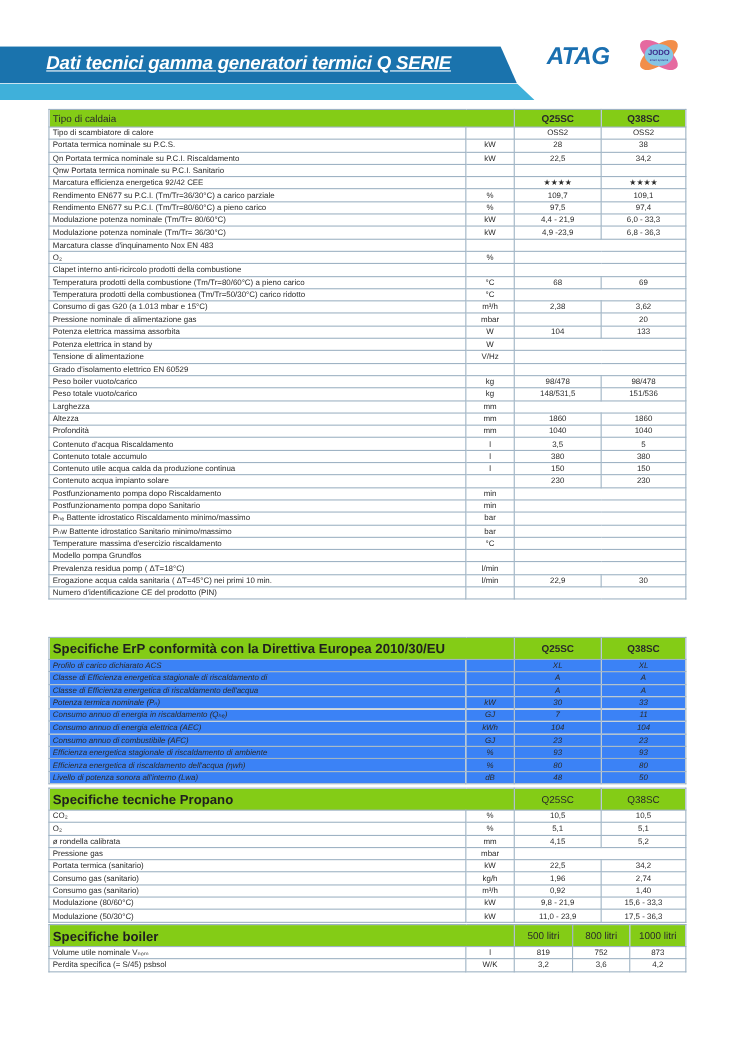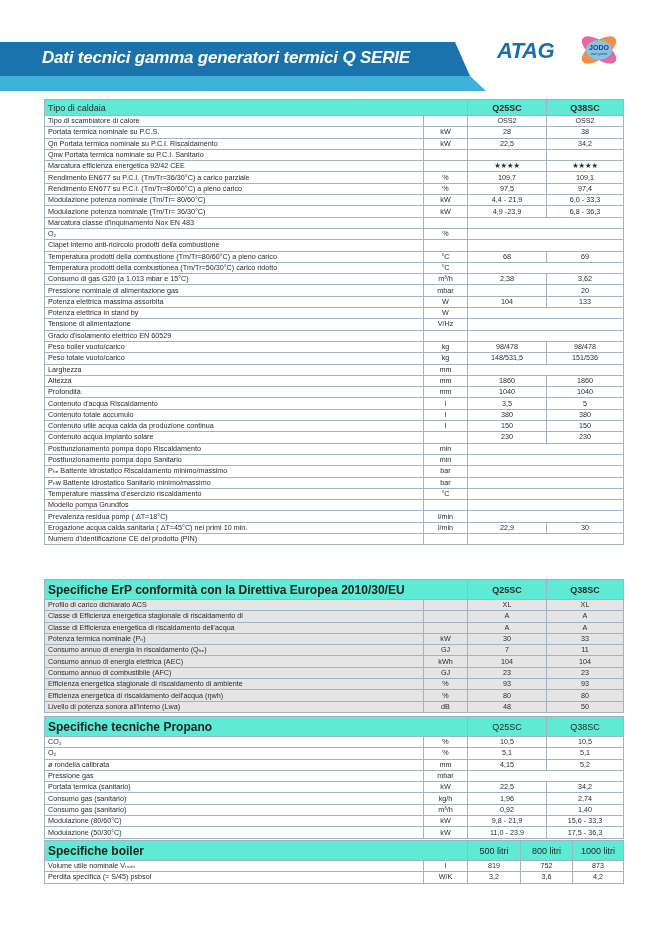--- a/index.html
+++ b/index.html
@@ -4,37 +4,37 @@
 <style>
   html, body { margin:0; padding:0; }
   body { width:667px; height:948px; background:#ffffff; position:relative; overflow:hidden;
          font-family:"Liberation Sans", "DejaVu Sans", sans-serif; color:#2a2a2a; }
   .banner { position:absolute; left:0; top:42px; width:500px; height:50px; }
   .banner .dark { position:absolute; left:0; top:0; width:470px; height:34px; background:#1a73ad;
          clip-path:polygon(0 0, 455px 0, 470px 34px, 0 34px); }
   .banner .light { position:absolute; left:0; top:34px; width:500px; height:15px; background:#3fb0da;
          clip-path:polygon(0 0, 470px 0, 486px 15px, 0 15px); }
   .banner .title { position:absolute; left:42px; top:6px; color:#fff; font-size:17px; font-style:italic;
-         font-weight:bold; letter-spacing:-0.2px; white-space:nowrap; }
+         font-weight:bold; letter-spacing:-0.2px; white-space:nowrap;text-decoration:underline; }
   .logo-atag { position:absolute; left:497px; top:38px; color:#1a6fb0; font-weight:900; font-size:22px;
          font-style:italic; letter-spacing:-0.5px; }
   .logo-jodo { position:absolute; left:577px; top:30px; width:44px; height:40px; }
 
   table.spec { position:absolute; left:44px; border-collapse:collapse; width:579px; table-layout:fixed; }
   table.spec td { border:1px solid #9fb3c4; font-size:7.2px; height:10.3px; padding:0 3px; line-height:10px;
          white-space:nowrap; overflow:hidden; }
   table.spec td.u { text-align:center; }
   table.spec td.v { text-align:center; }
-  table.spec tr.head td { background:#5eead4; height:15px; font-size:9px; }
+  table.spec tr.head td { background:#84cc16; height:15px; font-size:9px; }
   table.spec tr.head td.v { font-weight:bold; }
   table.spec tr.big td { height:19px; }
   table.spec tr.big td.t { font-size:12px; font-weight:bold; color:#1f1f1f; }
   table.spec tr.big td.v { font-size:9px; font-weight:normal; }
   table.erp tr.big td.v { font-weight:bold; }
-  table.erp tr.row td { background:#e5e5e5; }
+  table.erp tr.row td { background:#3b82f6;font-style:italic; }
 </style>
 </head>
 <body>
 
 <div class="banner">
   <div class="dark"></div>
   <div class="light"></div>
   <div class="title">Dati tecnici gamma generatori termici Q SERIE</div>
 </div>
 <div class="logo-atag">ATAG</div>

